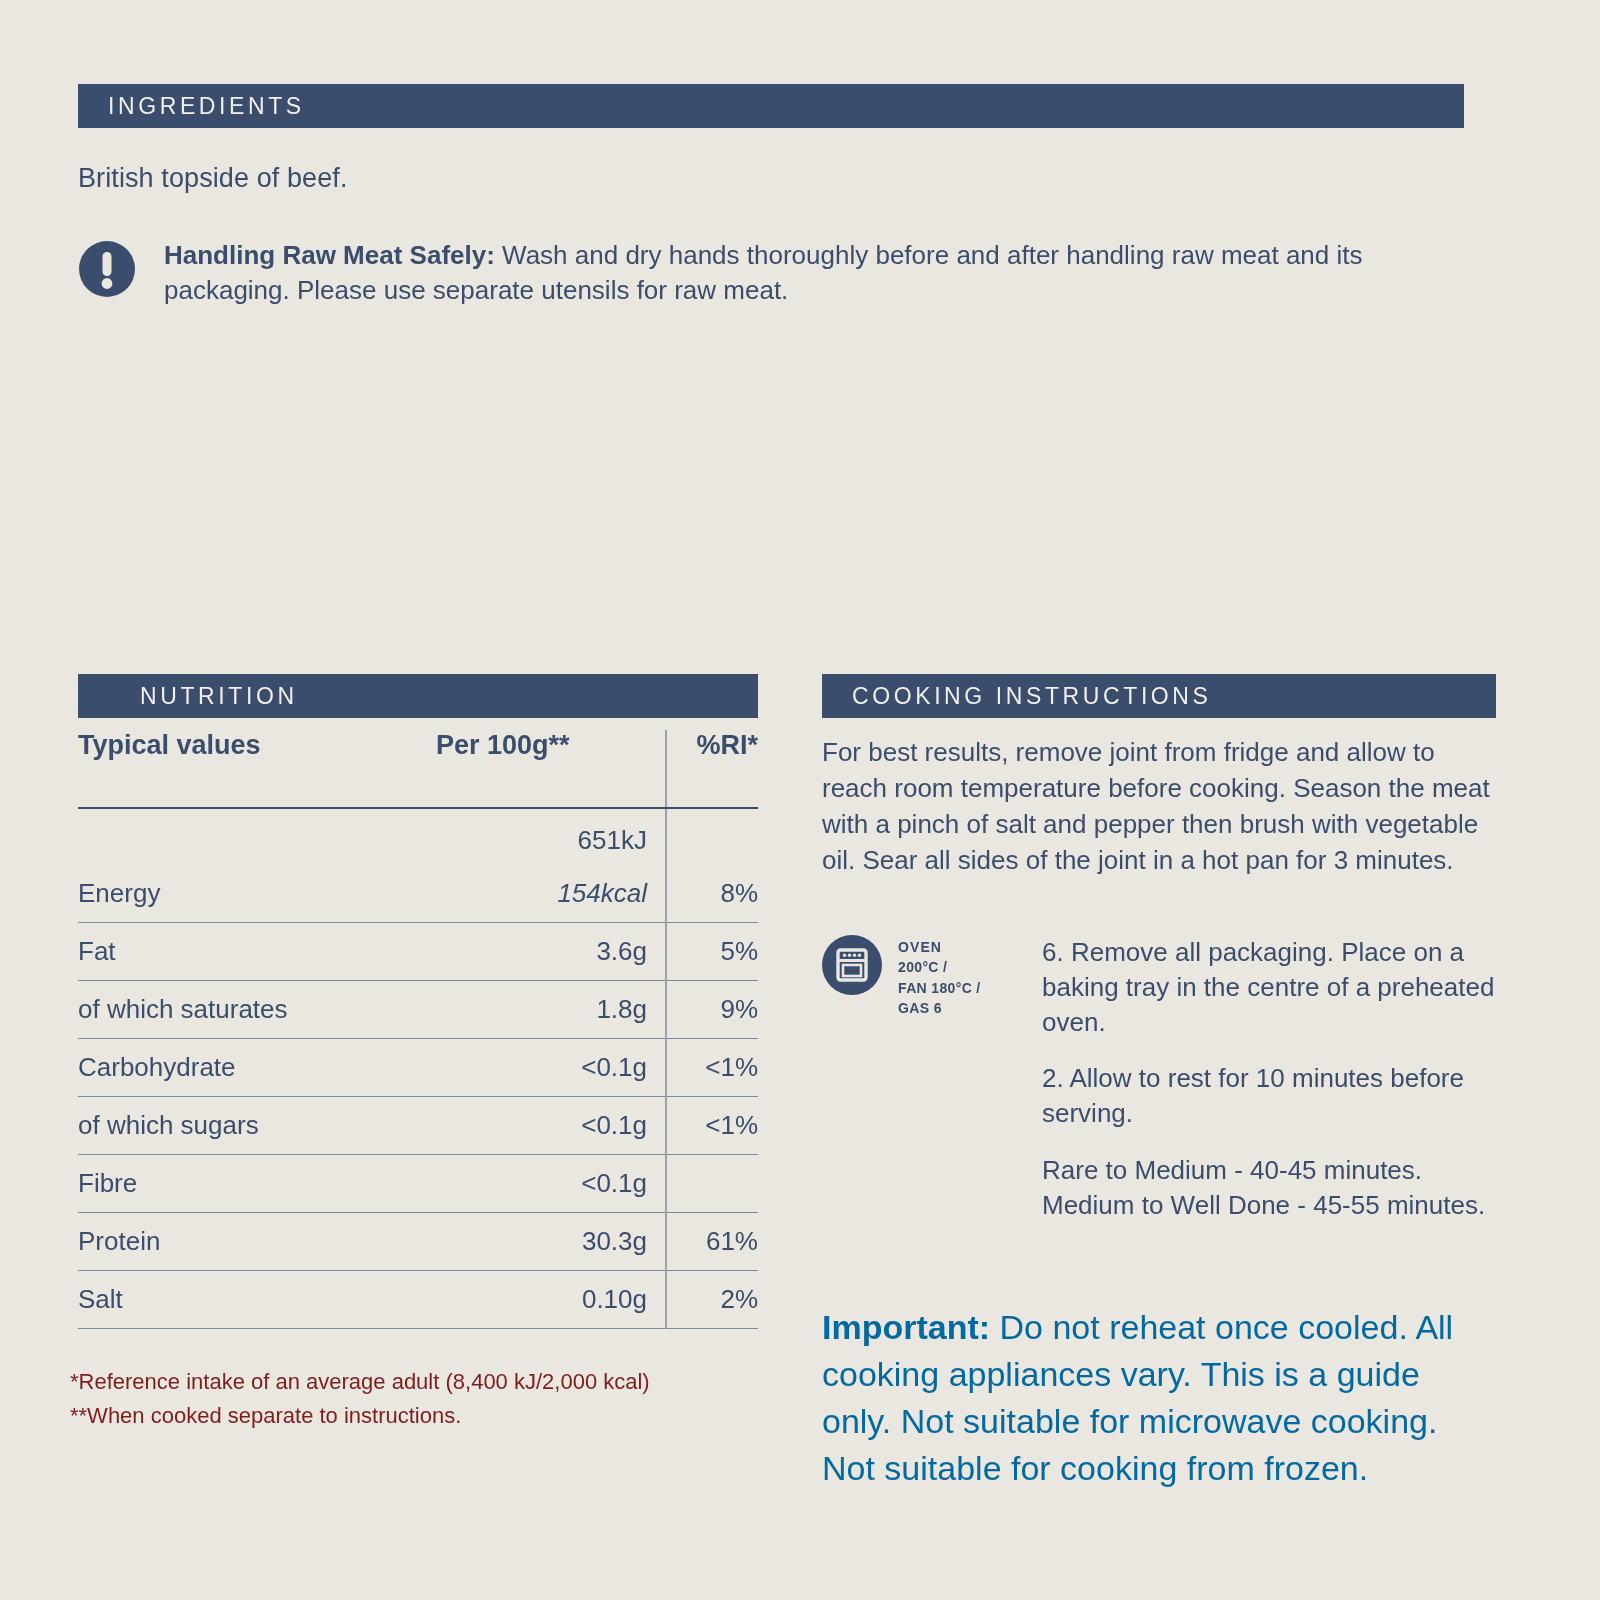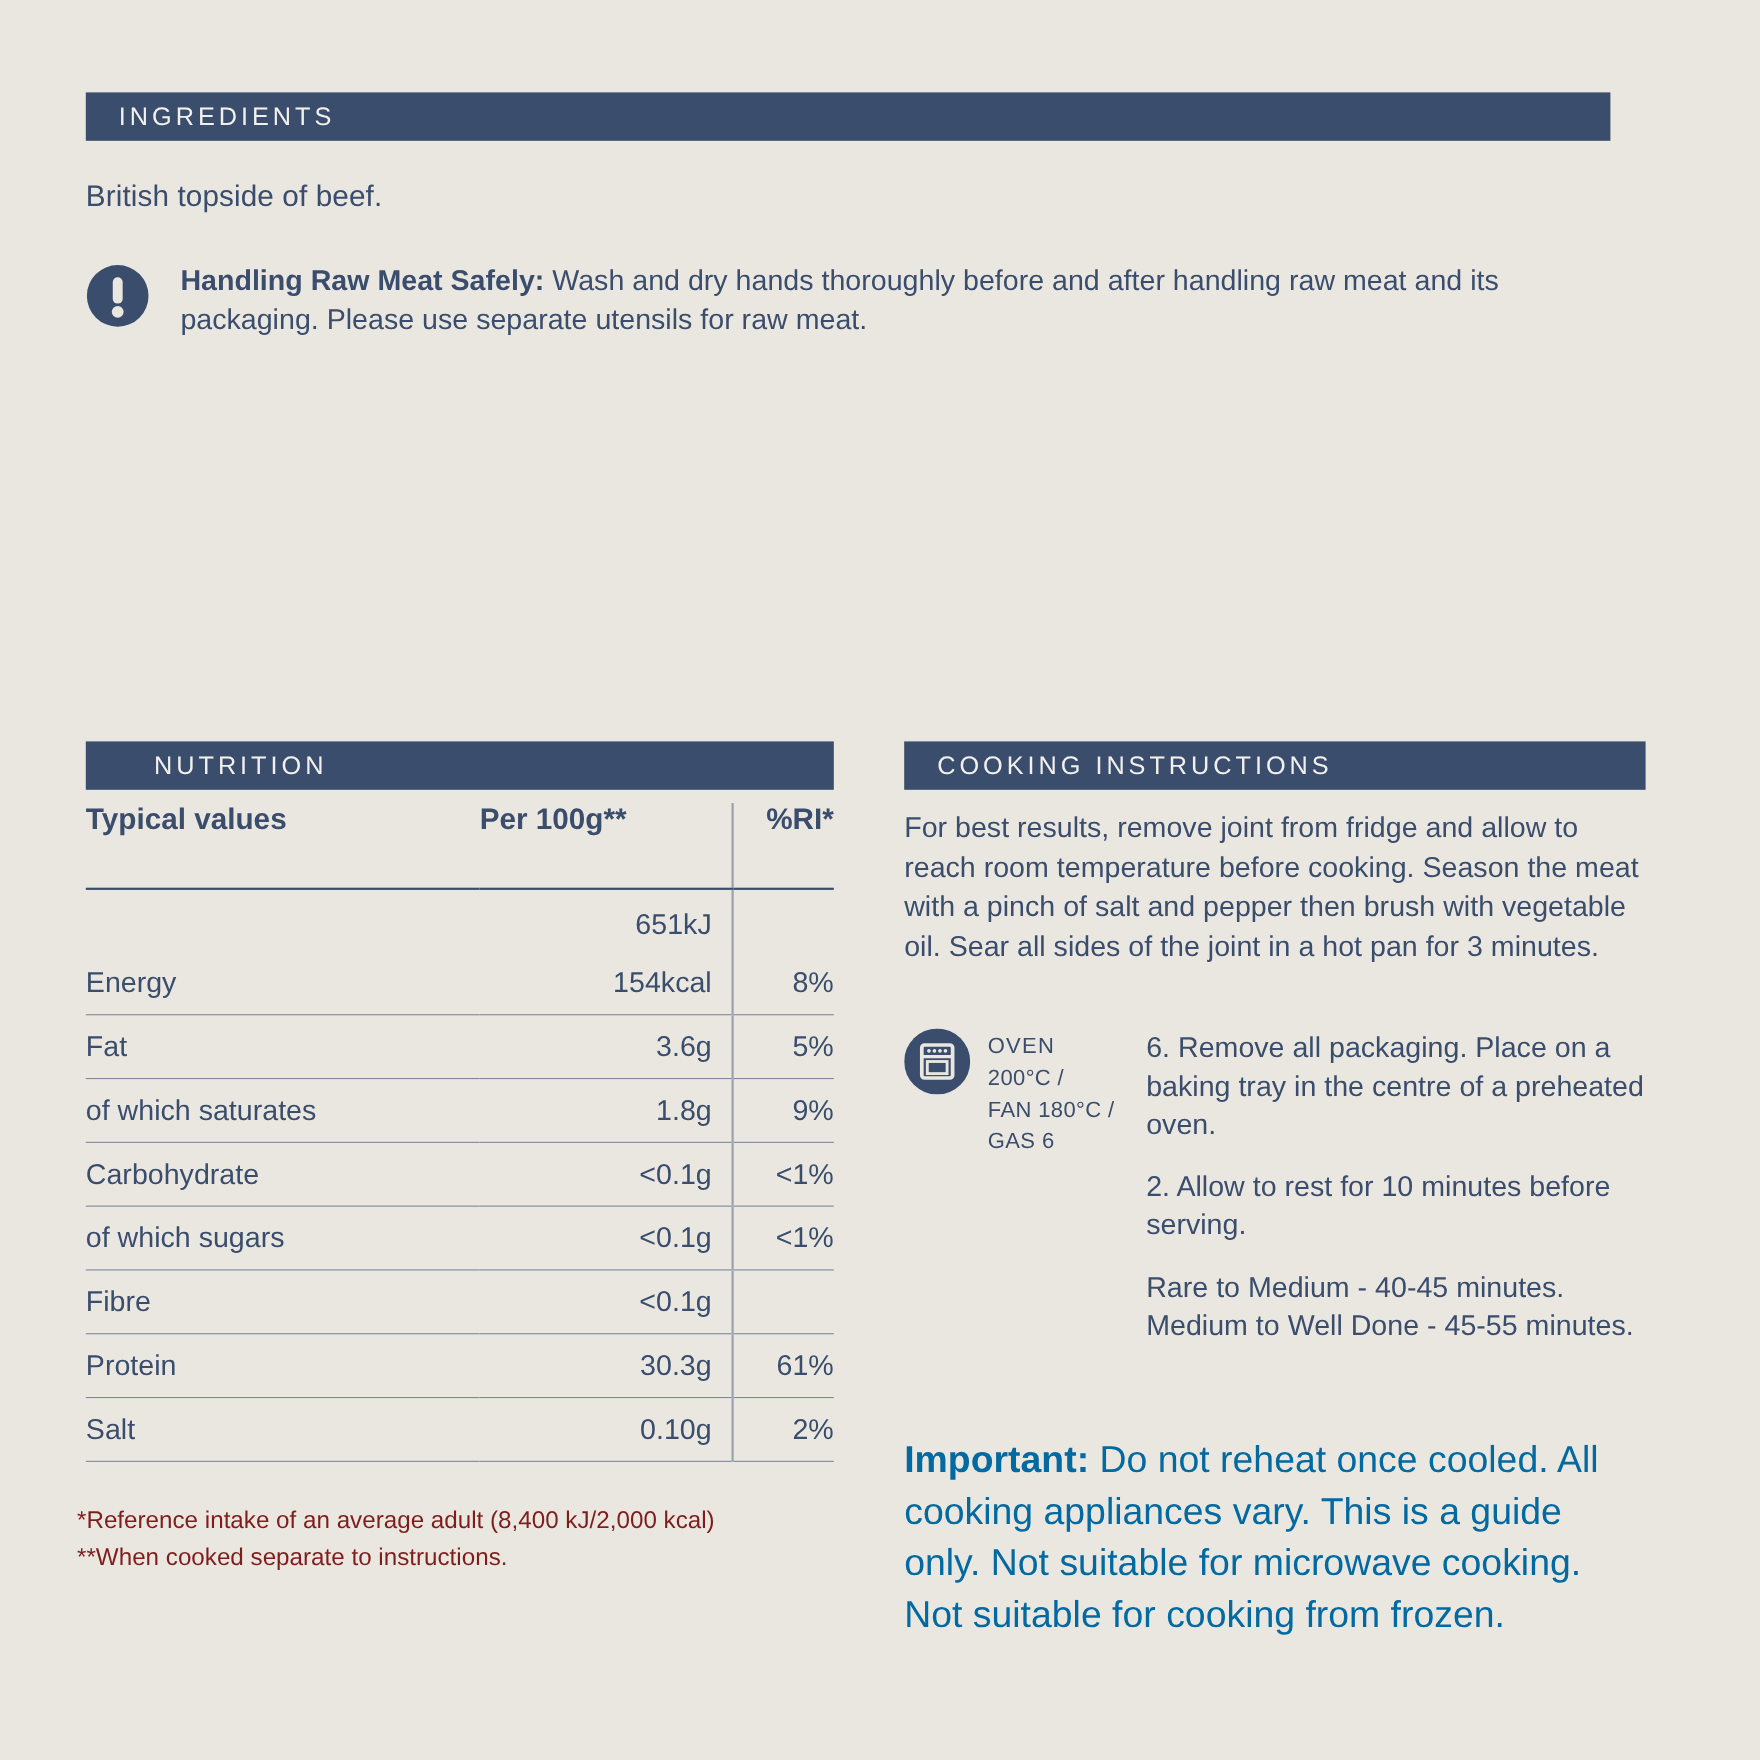--- a/index.html
+++ b/index.html
@@ -114,21 +114,21 @@
   .nt-row .col-value { text-align: right; padding-right: 18px; }
   .nt-row .col-ri    {
     text-align: right;
     border-left: 2px solid #9aa2b0;
     padding-left: 16px;
   }
   .nt-row:last-child td { border-bottom: 1.5px solid #7d899c; }
 
   
   .energy-kj   { display: block; }
-  .energy-kcal { display: block; margin-top: 22px; }
+  .energy-kcal { display: block; margin-top: 22px; font-style: italic; }
   .energy-blank{ display: block; height: 34px; }
   .energy-pct  { display: block; margin-top: 22px; }
 
   .nutrition-footnotes {
     position: absolute;
     left: 70px;
     top: 1365px;
     font-size: 22px;
     line-height: 1.55;
     color: #7f1d1d;
@@ -157,23 +157,23 @@
   .oven-block {
     flex: 0 0 auto;
     width: 212px;
     display: flex;
     align-items: flex-start;
   }
   .oven-icon { flex: 0 0 auto; width: 60px; height: 60px; }
   .oven-icon svg { display: block; }
   .oven-text {
     margin-left: 16px;
-    font-size: 20px;
+    font-size: 14px;
     line-height: 1.45;
-    font-weight: 400;
+    font-weight: 700;
     letter-spacing: 0.35px;
     color: #3a4d6d;
     padding-top: 2px;
   }
   .oven-title { letter-spacing: 1.1px; }
 
   .steps-block {
     flex: 1 1 auto;
     padding-left: 8px;
   }

